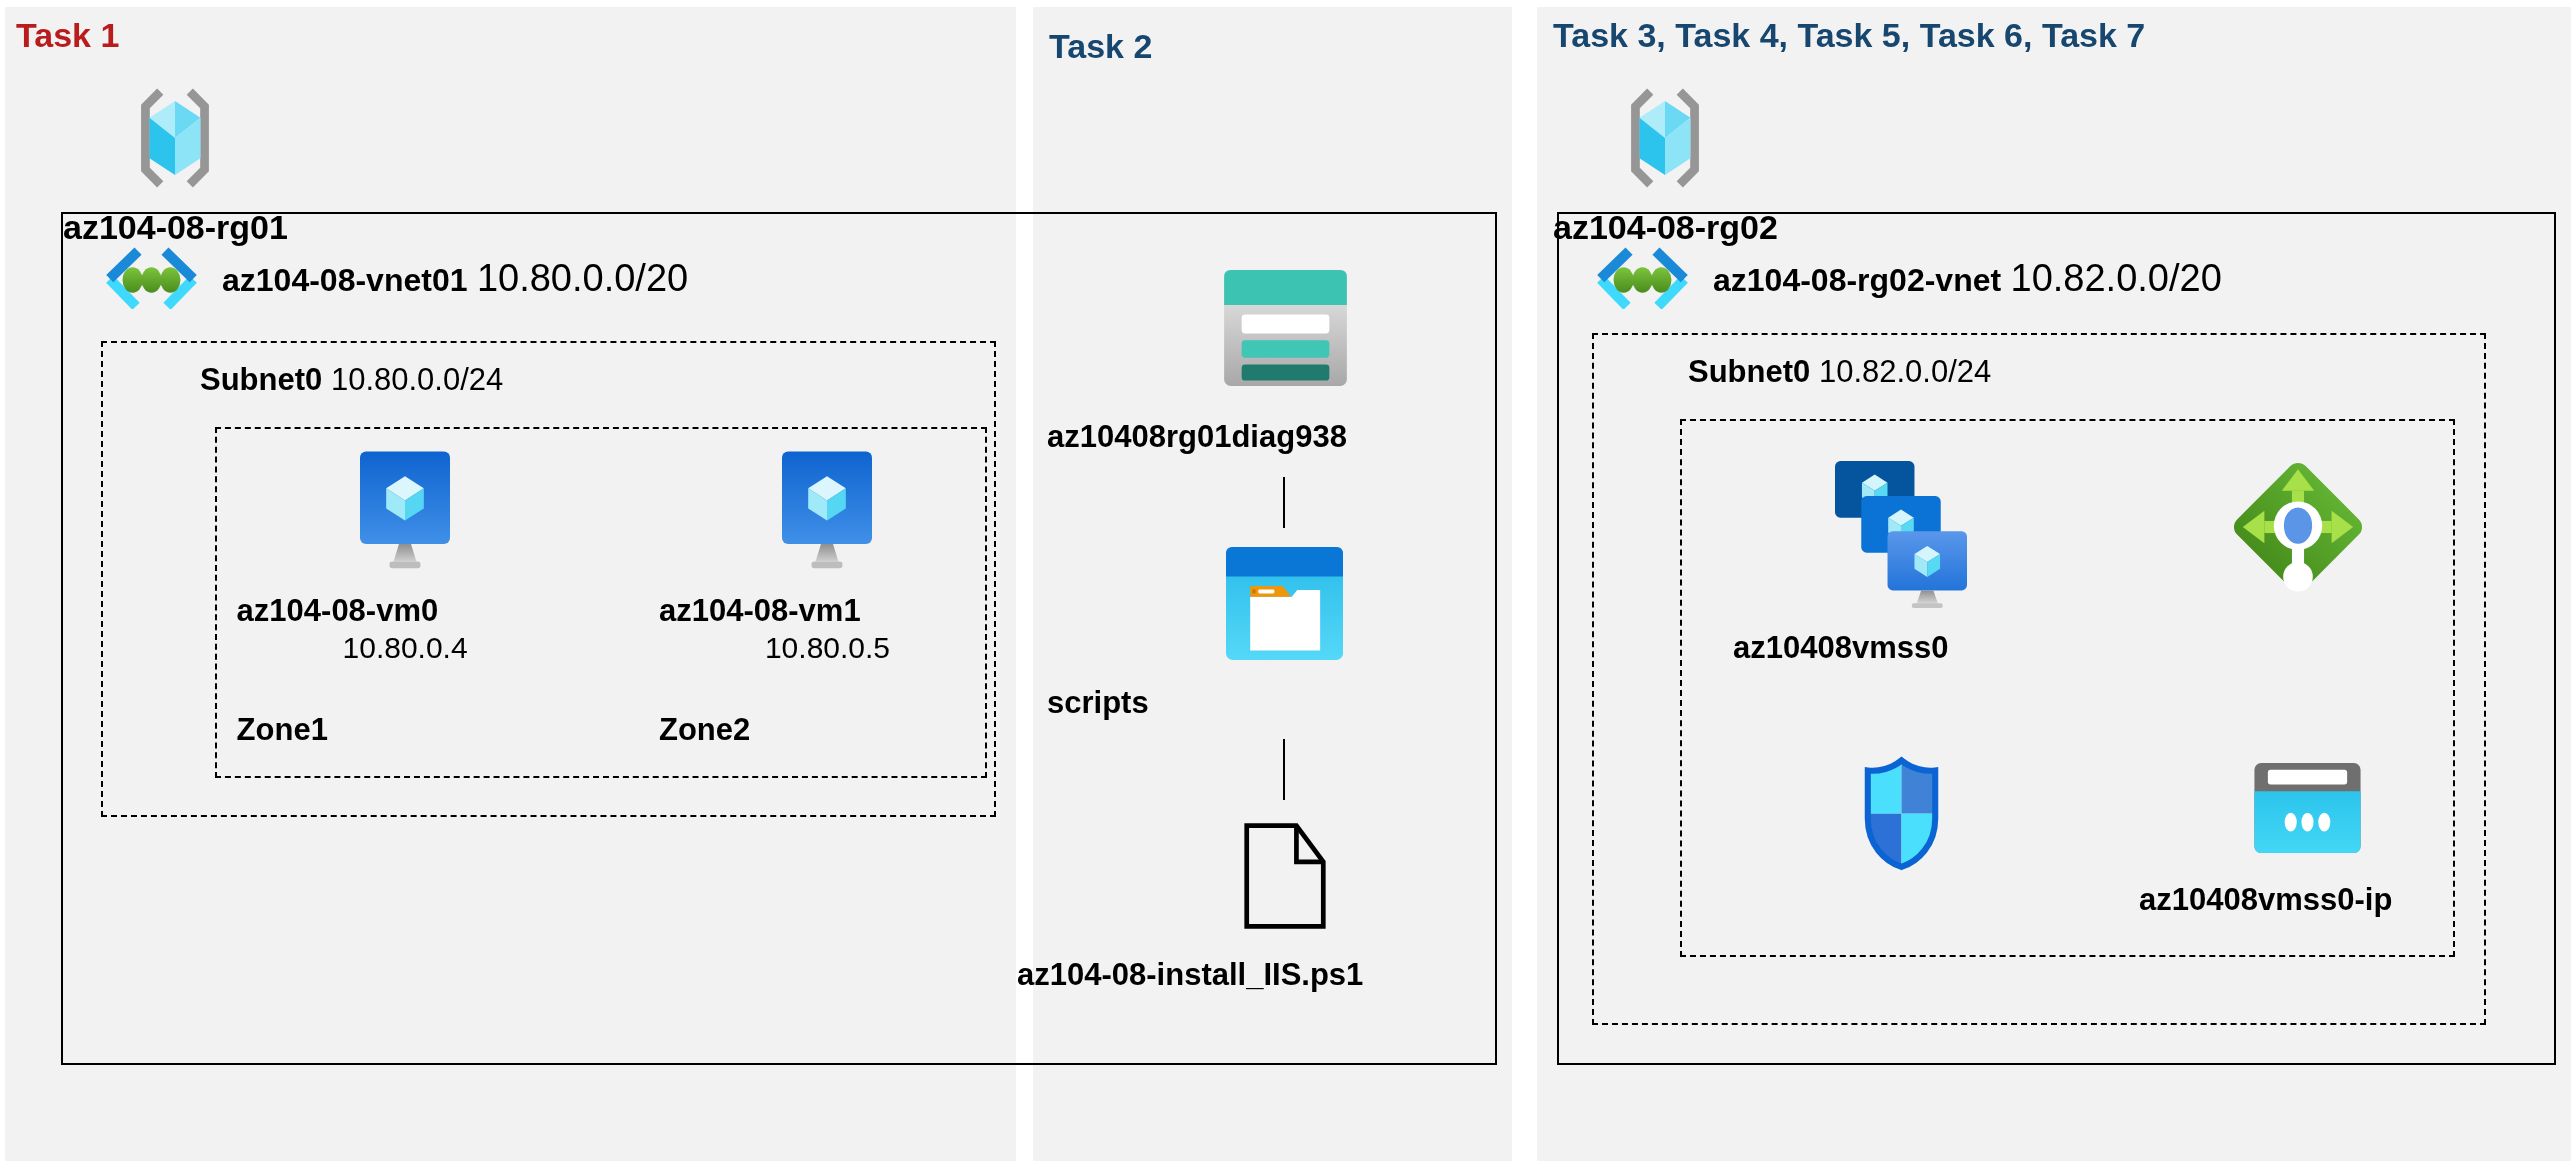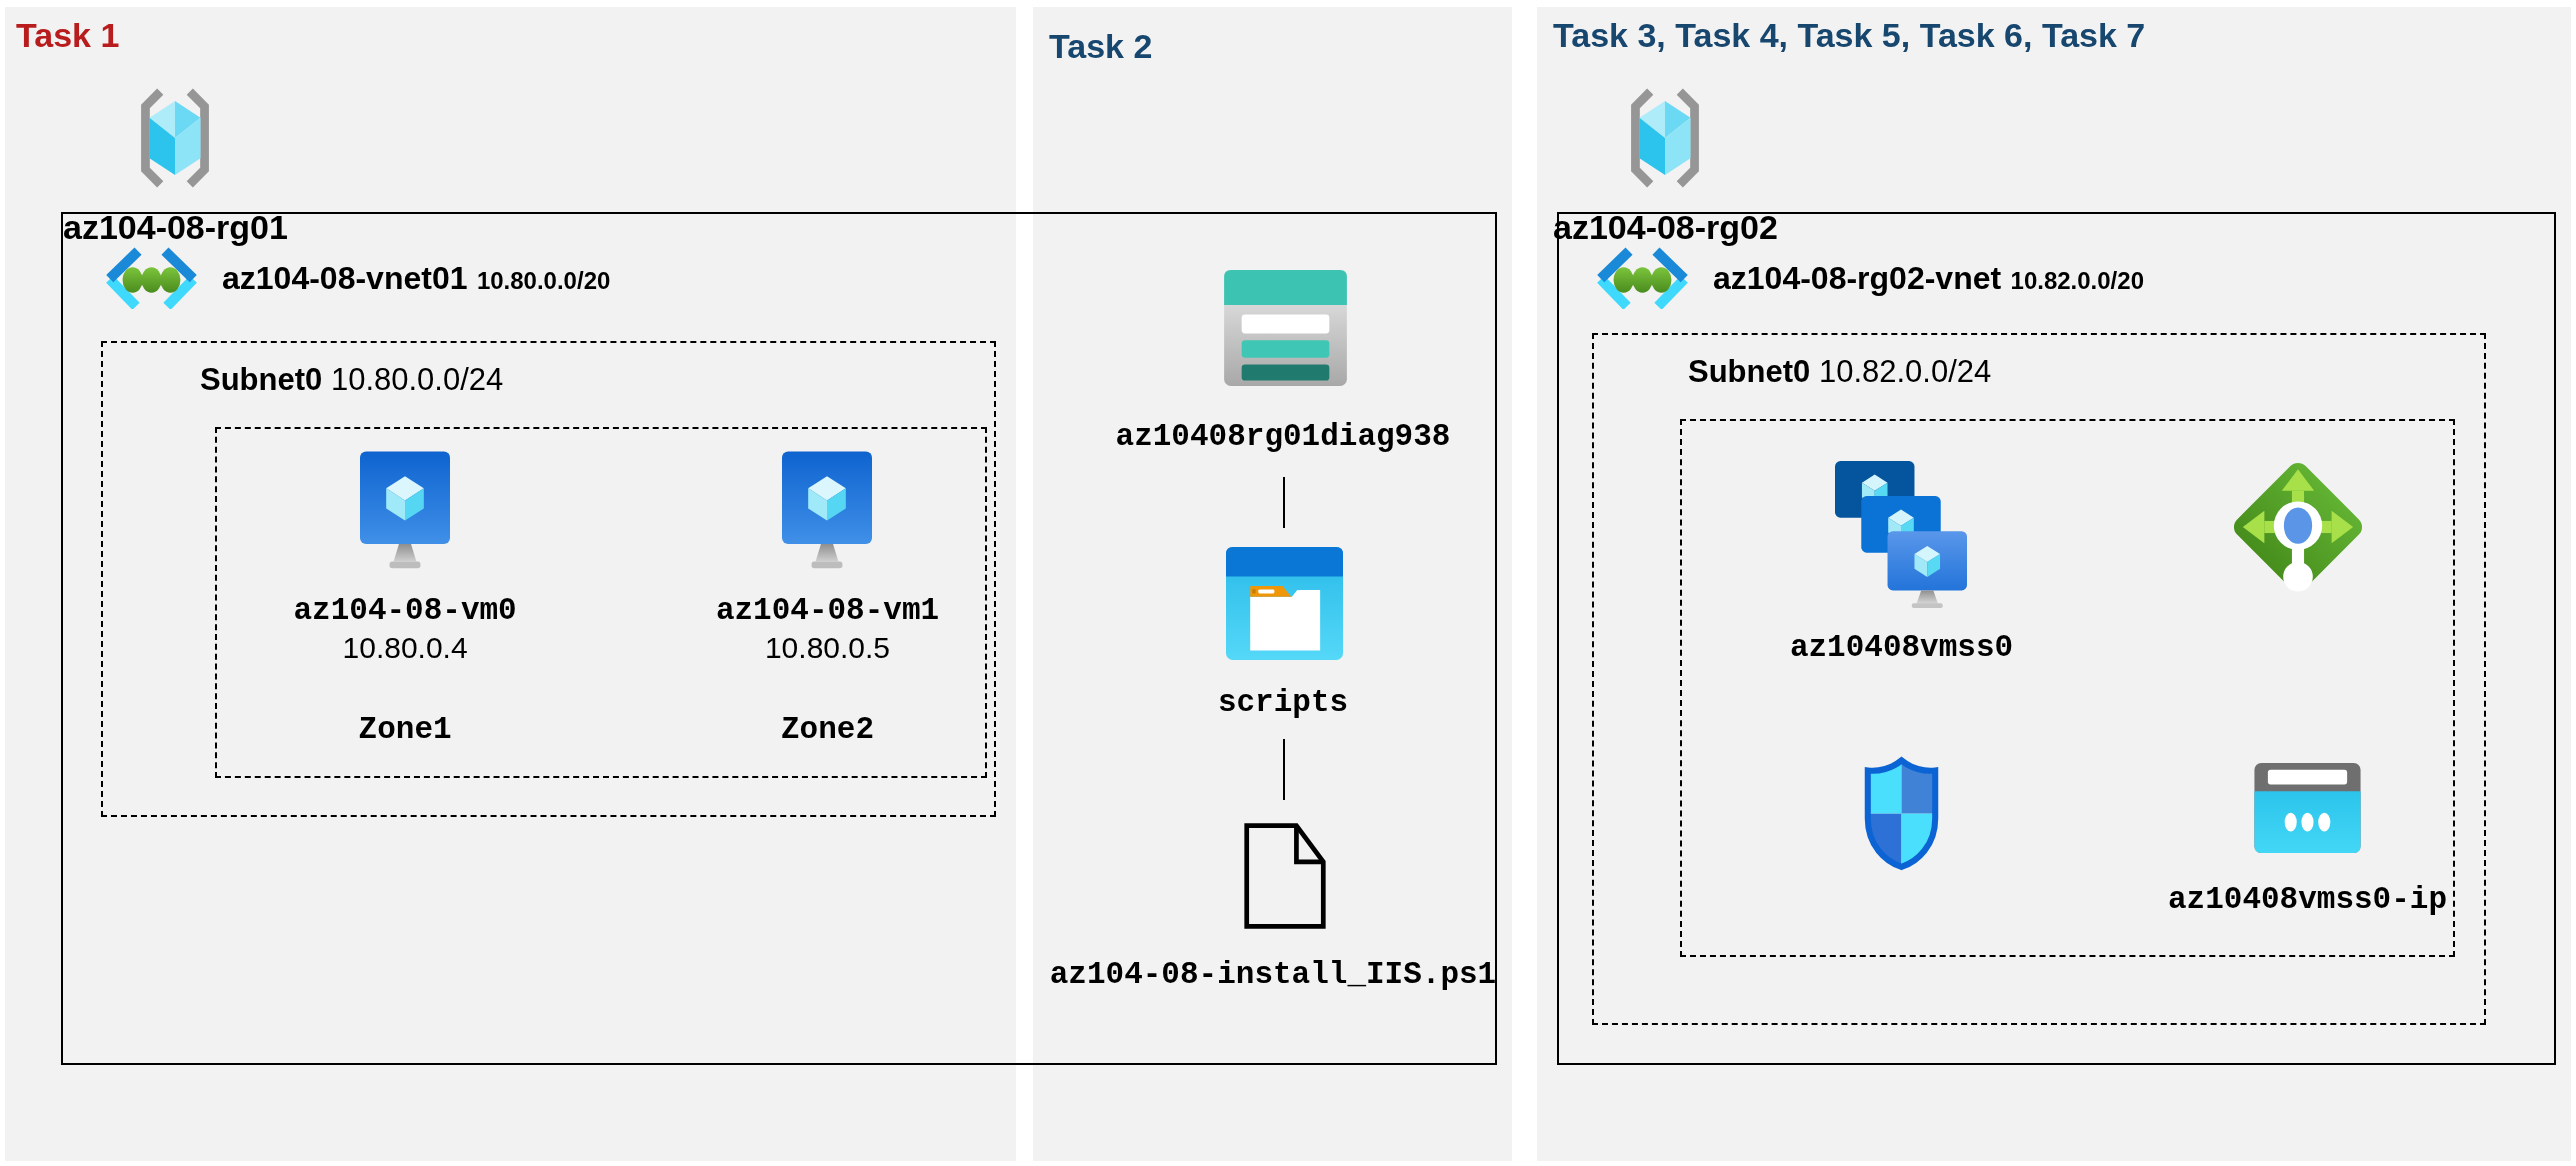--- a/index.html
+++ b/index.html
@@ -5,25 +5,25 @@
   html,body{margin:0;padding:0;background:#ffffff;}
   .canvas{position:relative;width:2576px;height:1166px;background:#ffffff;
           font-family:"Liberation Sans",sans-serif;color:#000;overflow:hidden;}
   .panel{position:absolute;top:6.7px;height:1154px;background:#f2f2f2;}
   .task-header{position:absolute;font-size:34px;line-height:39px;font-weight:700;white-space:nowrap;}
   .rg-row{position:absolute;display:flex;align-items:center;gap:15.5px;flex-direction:column;}
   .rg-label{font-size:34px;font-weight:700;white-space:nowrap;}
   .solid-box{position:absolute;border:2.7px solid #000;box-sizing:border-box;}
   .vnet-row{position:absolute;display:flex;align-items:center;gap:20px;height:61px;}
   .vnet-name{font-size:32px;font-weight:700;white-space:nowrap;}
-  .vnet-cidr{font-size:24px;font-weight:700;white-space:nowrap;margin-left:9.4px;}
+  .vnet-cidr{font-size:38px;font-weight:400;white-space:nowrap;margin-left:9.4px;}
   .dashed-box{position:absolute;border:2px dashed #000;box-sizing:border-box;}
   .subnet-label{position:absolute;font-size:31px;white-space:nowrap;}
   .subnet-label b{font-weight:700;}
-  .item-label{position:absolute;font-size:31px;font-weight:700;text-align:center;white-space:nowrap;font-family:Liberation Mono, monospace;}
+  .item-label{position:absolute;font-size:31px;font-weight:700;white-space:nowrap;}
   .item-sub{position:absolute;font-size:30px;font-weight:400;text-align:center;white-space:nowrap;}
   .icon{position:absolute;}
   .connector{position:absolute;width:2px;background:#000;}
 </style>
 </head>
 <body>
 
 <div class="canvas">
 
   <div class="panel" style="left:5.4px;width:1011px;"></div>

